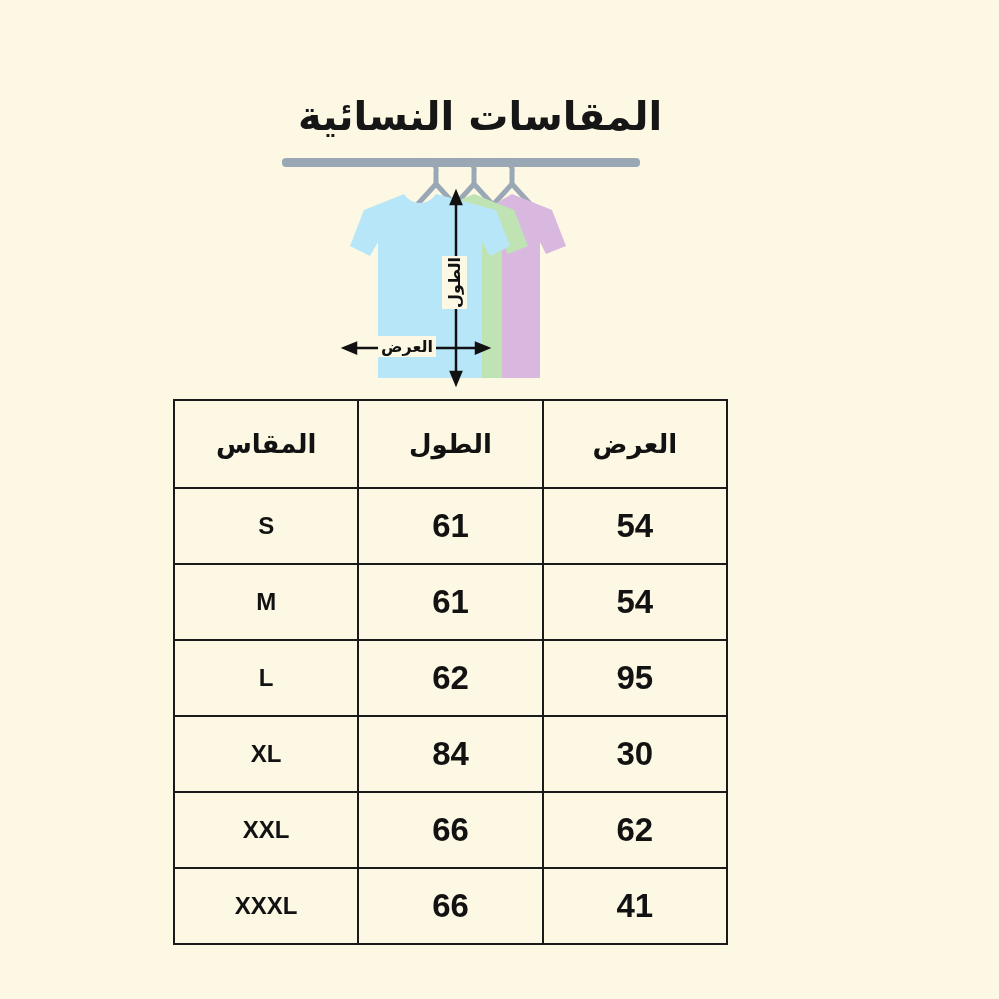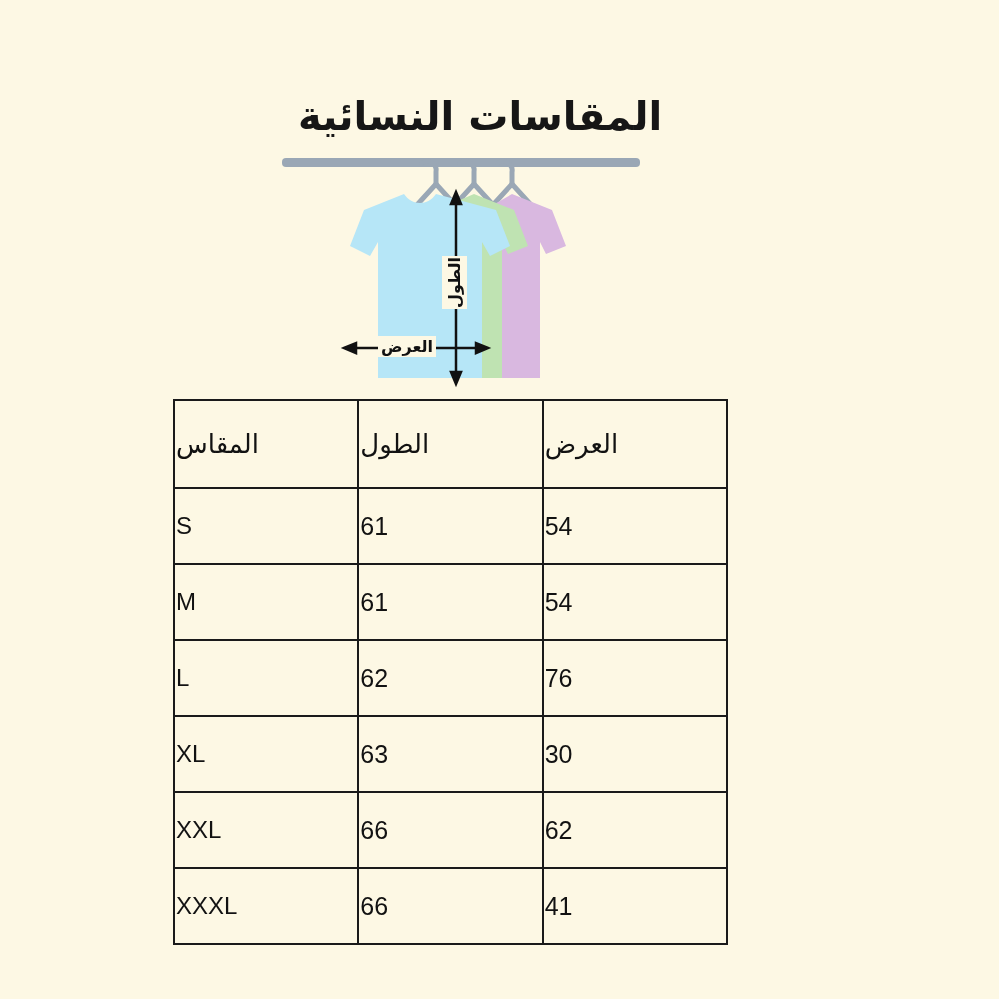--- a/index.html
+++ b/index.html
@@ -70,36 +70,36 @@
     width: 555px;
   }
   table.size-table {
     border-collapse: collapse;
     width: 555px;
     table-layout: fixed;
   }
   table.size-table th,
   table.size-table td {
     border: 2px solid #1a1a1a;
-    text-align: left;
+    text-align: center;
     color: #121212;
-    font-weight: normal;
+    font-weight: bold;
     height: 72px;
     font-size: 25px;
   }
   table.size-table th {
     font-size: 26px;
     height: 84px;
   }
   table.size-table td.size-cell {
     font-size: 24px;
     font-family: "Liberation Sans", sans-serif;
   }
   table.size-table td.num-cell {
-    font-size: 25px;
+    font-size: 33px;
     font-family: "Liberation Sans", sans-serif;
   }
 </style>
 </head>
 <body>
 
 <div class="page">
 
   <div class="title">المقاسات النسائية</div>
 
@@ -158,27 +158,27 @@
           <td class="num-cell">54</td>
           <td class="num-cell">61</td>
           <td class="size-cell">S</td>
         </tr>
         <tr>
           <td class="num-cell">54</td>
           <td class="num-cell">61</td>
           <td class="size-cell">M</td>
         </tr>
         <tr>
-          <td class="num-cell">76</td>
+          <td class="num-cell">95</td>
           <td class="num-cell">62</td>
           <td class="size-cell">L</td>
         </tr>
         <tr>
           <td class="num-cell">30</td>
-          <td class="num-cell">63</td>
+          <td class="num-cell">84</td>
           <td class="size-cell">XL</td>
         </tr>
         <tr>
           <td class="num-cell">62</td>
           <td class="num-cell">66</td>
           <td class="size-cell">XXL</td>
         </tr>
         <tr>
           <td class="num-cell">41</td>
           <td class="num-cell">66</td>

